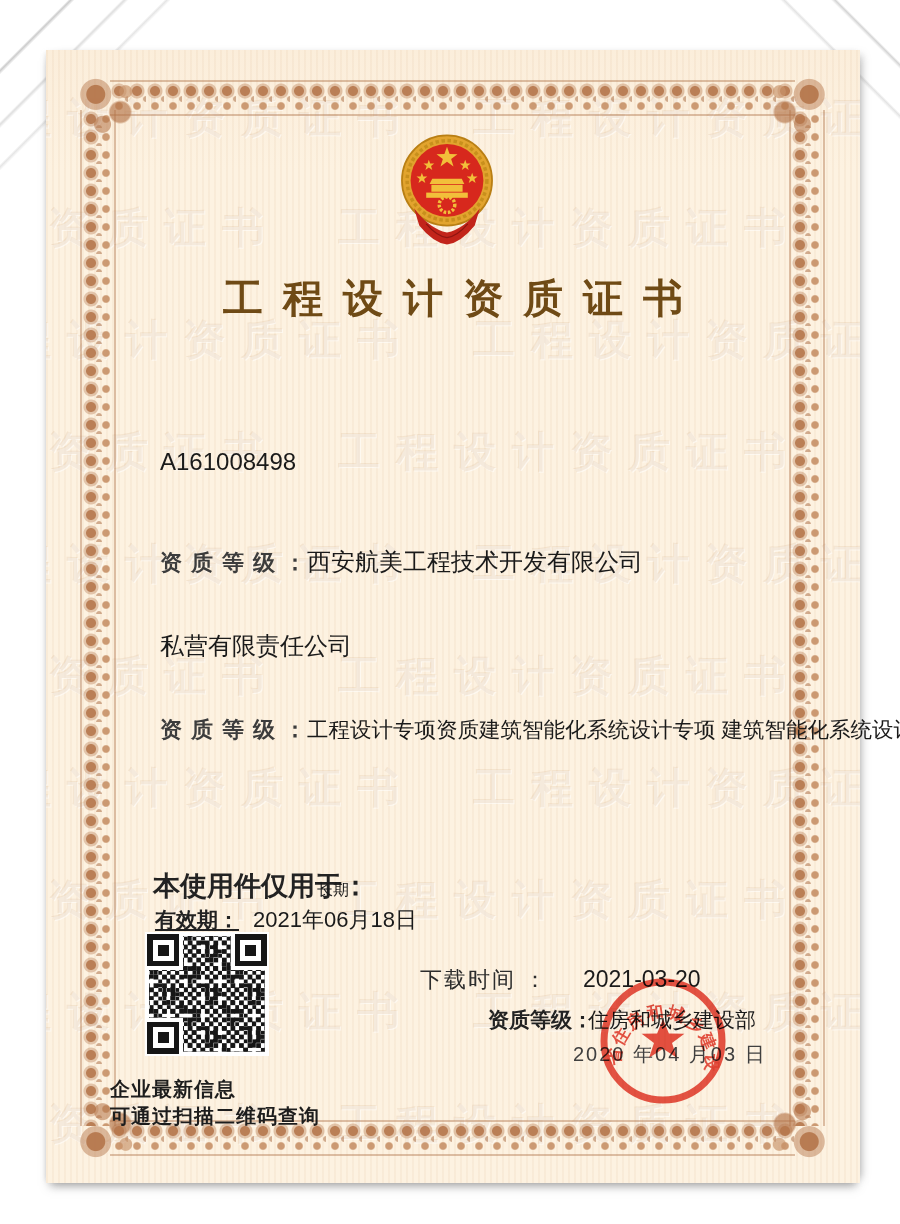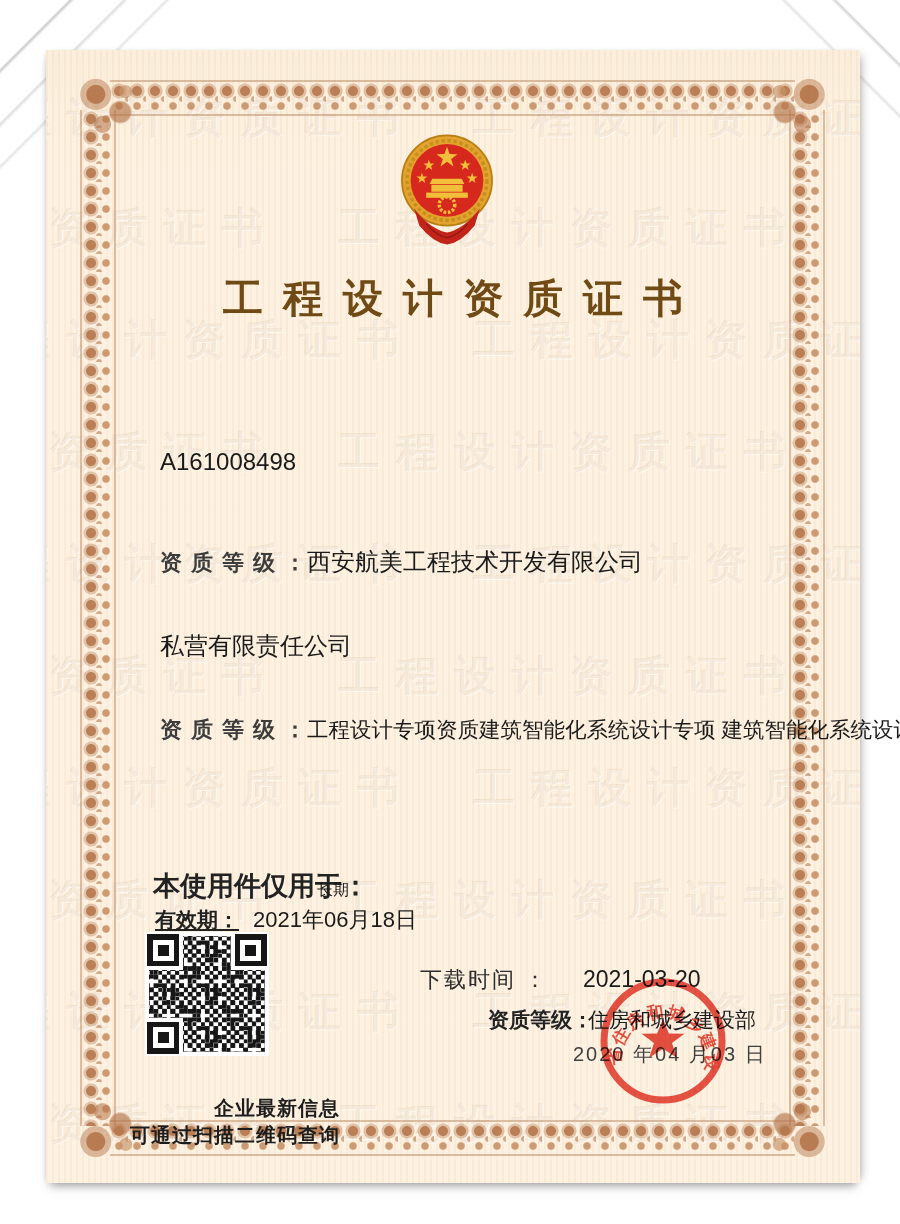--- a/index.html
+++ b/index.html
@@ -109,21 +109,21 @@
   .row-download { top:915px; left:374px; }
   .row-download .f-label { font-weight:400; letter-spacing:2px; width:163px; color:#2c2c2c; }
   .row-download .f-value { font-size:23px; }
   .row-issuer { top:956px; left:442px; }
   .row-issuer .f-label { letter-spacing:0; width:100px; font-size:21px; color:#222; }
   .row-issuer .f-value { font-size:21px; }
   .issue-date {
     position:absolute; top:991px; left:527px; font-size:20px; color:#404040; letter-spacing:2px;
   }
   .qr { position:absolute; left:88px; top:882px; width:146px; height:124px; }
-  .footer-note { position:absolute; left:64px; top:1026px; width:230px; text-align:right;margin-top:19px; }
+  .footer-note { position:absolute; left:64px; top:1026px; width:230px; text-align:left; }
   .footer-note div { font-size:20px; font-weight:700; color:#1d1d1d; letter-spacing:1px; line-height:1.35; }
   .seal { position:absolute; left:551px; top:925px; width:132px; height:132px; z-index:4;
           mix-blend-mode:multiply; opacity:.92; }
 </style>
 </head>
 <body>
 
 <div class="fold-tl"></div>
 <div class="fold-tr"></div>
 

